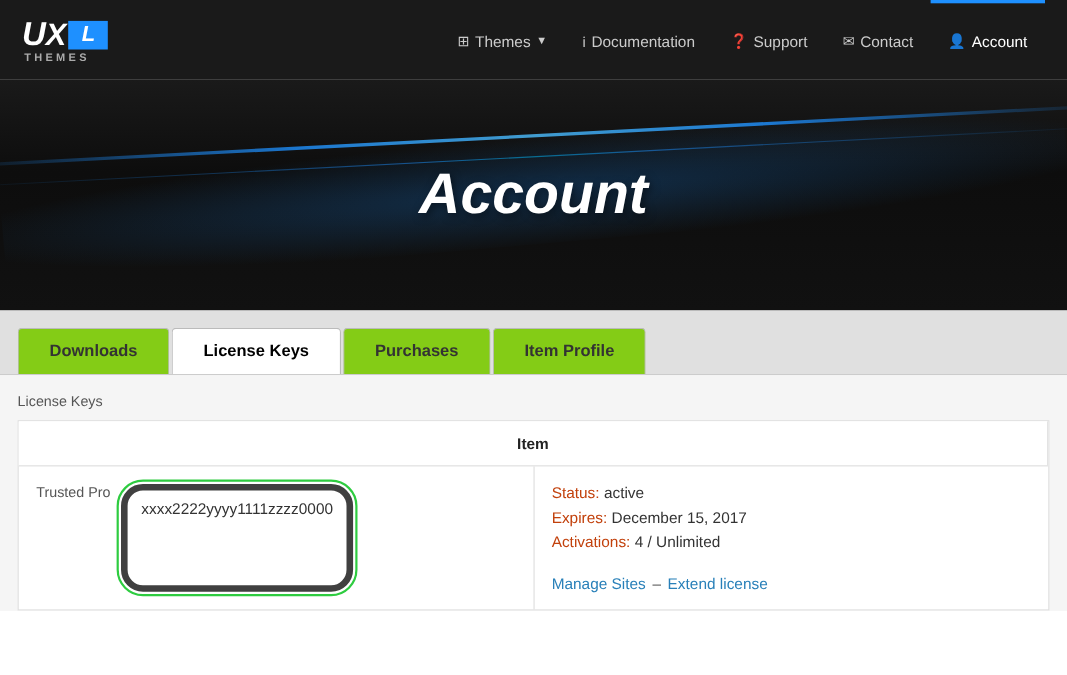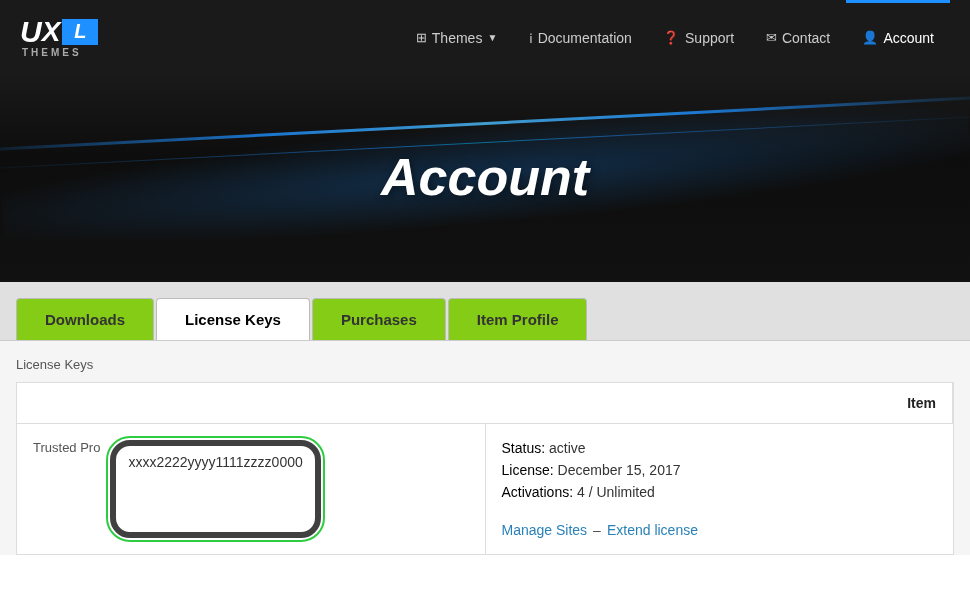--- a/index.html
+++ b/index.html
@@ -188,21 +188,21 @@
       display: flex;
       background: #fff;
       border-bottom: 1px solid #ddd;
     }
     .th-item {
       flex: 1;
       padding: 12px 16px;
       font-weight: bold;
       font-size: 14px;
       color: #222;
-      text-align: right;
+      text-align: center;
       border-right: 1px solid #ddd;
     }
     .th-license {
       flex: 1;
       padding: 12px 16px;
       font-weight: bold;
       font-size: 14px;
       color: #222;
       text-align: right;
     }
@@ -238,21 +238,21 @@
       flex: 1;
       padding: 16px;
       display: flex;
       flex-direction: column;
       gap: 6px;
     }
     .license-detail-row {
       font-size: 14px;
       color: #333;
     }
-    .license-detail-row span.label { color: #000000; margin-top: 24px; }
+    .license-detail-row span.label { color: #c2410c; margin-top: 24px; }
     .license-detail-row span.value { color: #333; }
     .license-links {
       display: flex;
       align-items: flex-start;
       gap: 6px;
       margin-top: 16px;
     }
     .license-link {
       color: #2980b9;
       text-decoration: none;
@@ -338,21 +338,21 @@
         <div class="td-item">
           <div class="item-name">Trusted Pro</div>
           <div class="license-key-box">xxxx2222yyyy1111zzzz0000</div>
         </div>
         <div class="td-license">
           <div class="license-detail-row">
             <span class="label">Status:</span>
             <span class="value"> <span>active</span></span>
           </div>
           <div class="license-detail-row">
-            <span class="label">License:</span>
+            <span class="label">Expires:</span>
             <span class="value"> <span>December 15, 2017</span></span>
           </div>
           <div class="license-detail-row">
             <span class="label">Activations:</span>
             <span class="value"> <span>4 / Unlimited</span></span>
           </div>
           <div class="license-links">
             <a class="license-link">Manage Sites</a>
             <span class="dash-sep">–</span>
             <a class="license-link">Extend license</a>

